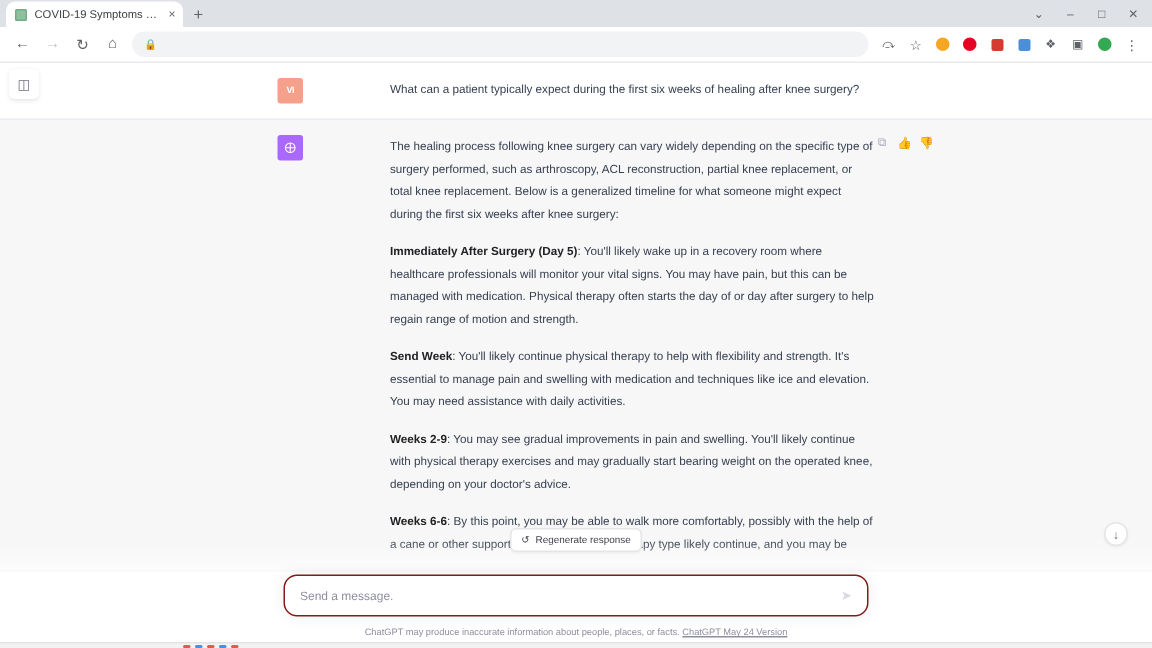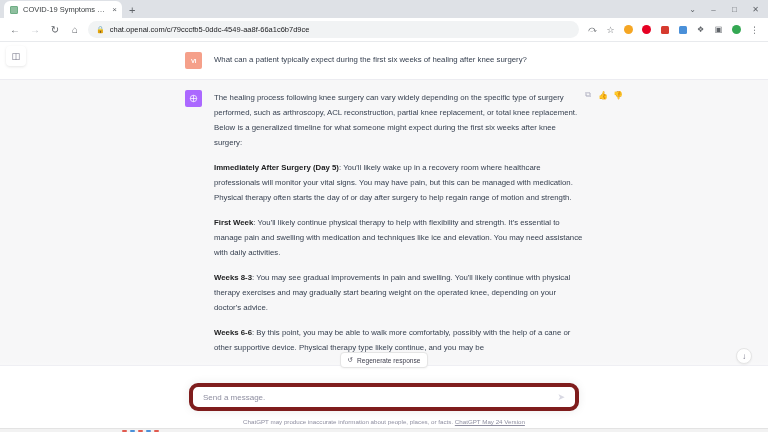--- a/index.html
+++ b/index.html
@@ -137,21 +137,21 @@
     width: 17px; height: 17px;
     border-radius: 2px;
     flex: 0 0 17px;
     display: flex; align-items: center; justify-content: center;
     font-size: 6px; color: #ffffff; font-weight: bold;
     letter-spacing: -0.3px;
   }
   .avatar-user { background: #f5a08a; }
   .avatar-assistant { background: #ab68ff; }
 
-  .bubble { flex: 1; min-width: 0; }
+  .bubble { flex: 1; min-width: 0; margin-left: 46px; }
   .bubble p {
     font-size: 7.8px;
     line-height: 15px;
     color: #374151;
     margin-bottom: 10px;
   }
   .bubble p:last-child { margin-bottom: 0; }
   .bubble b { font-weight: bold; color: #202123; }
 
   .msg-actions {
@@ -212,21 +212,21 @@
     position: absolute;
     left: 0; right: 0; bottom: 0;
     z-index: 5;
     padding-bottom: 7px;
   }
   .composer {
     width: 390px;
     margin: 0 auto;
     height: 28px;
     background: #ffffff;
-    border: 4px solid #7f1d1d;
+    border: 1px solid #7f1d1d;
     border-radius: 9px;
     box-shadow: 0 0 10px rgba(0,0,0,0.08);
     display: flex; align-items: center;
     padding: 0 10px;
     cursor: text;
   }
   .composer-input {
     flex: 1;
     border: none; outline: none;
     font-size: 8px;
@@ -278,21 +278,20 @@
   </div>
 
   <div class="toolbar">
     <span class="navbtn">←</span>
     <span class="navbtn disabled">→</span>
     <span class="navbtn">↻</span>
     <span class="navbtn">⌂</span>
 
     <div class="omnibox">
       <span class="lock-ico">🔒</span>
-      <span class="url">chat.openai.com/c/79cccfb5-0ddc-4549-aa8f-66a1c6b7d9ce</span>
     </div>
 
     <div class="tb-icons">
       <span class="tbi" style="color:#5f6368;font-size:8px;">⤼</span>
       <span class="tbi" style="color:#5f6368;">☆</span>
       <span class="tbi">
           <span class="dot" style="background:#f5a623;"></span>
         </span>
       <span class="tbi">
           <span class="dot" style="background:#e60023;"></span>
@@ -336,24 +335,24 @@
               <circle cx="12" cy="12" r="7"></circle>
               <path d="M12 5 L12 19 M5 12 L19 12"></path>
             </svg>
           </div>
           <div class="bubble">
             <p>The healing process following knee surgery can vary widely depending on the specific type of surgery performed, such as arthroscopy, ACL reconstruction, partial knee replacement, or total knee replacement. Below is a generalized timeline for what someone might expect during the first six weeks after knee surgery:</p>
             <p>
               <b>Immediately After Surgery (Day 5)</b><span>: You'll likely wake up in a recovery room where healthcare professionals will monitor your vital signs. You may have pain, but this can be managed with medication. Physical therapy often starts the day of or day after surgery to help regain range of motion and strength.</span>
             </p>
             <p>
-              <b>First Week</b><span>: You'll likely continue physical therapy to help with flexibility and strength. It's essential to manage pain and swelling with medication and techniques like ice and elevation. You may need assistance with daily activities.</span>
+              <b>Send Week</b><span>: You'll likely continue physical therapy to help with flexibility and strength. It's essential to manage pain and swelling with medication and techniques like ice and elevation. You may need assistance with daily activities.</span>
             </p>
             <p>
-              <b>Weeks 8-3</b><span>: You may see gradual improvements in pain and swelling. You'll likely continue with physical therapy exercises and may gradually start bearing weight on the operated knee, depending on your doctor's advice.</span>
+              <b>Weeks 2-9</b><span>: You may see gradual improvements in pain and swelling. You'll likely continue with physical therapy exercises and may gradually start bearing weight on the operated knee, depending on your doctor's advice.</span>
             </p>
             <p>
               <b>Weeks 6-6</b><span>: By this point, you may be able to walk more comfortably, possibly with the help of a cane or other supportive device. Physical therapy type likely continue, and you may be</span>
             </p>
           </div>
           <div class="msg-actions">
             <span class="act-ico">⧉</span>
             <span class="act-ico">👍</span>
             <span class="act-ico">👎</span>
           </div>

